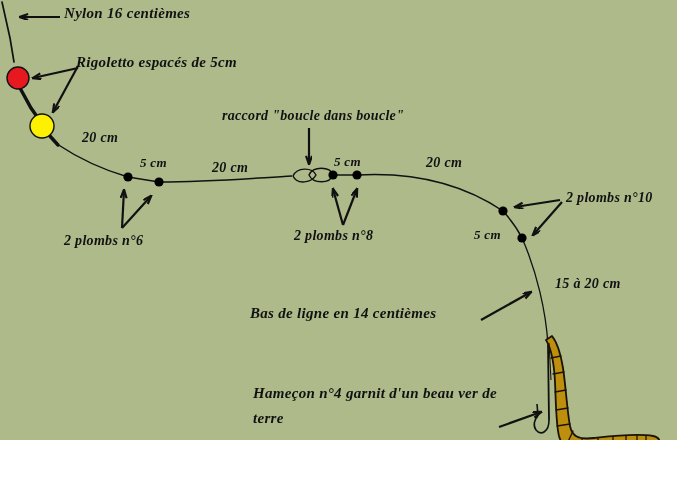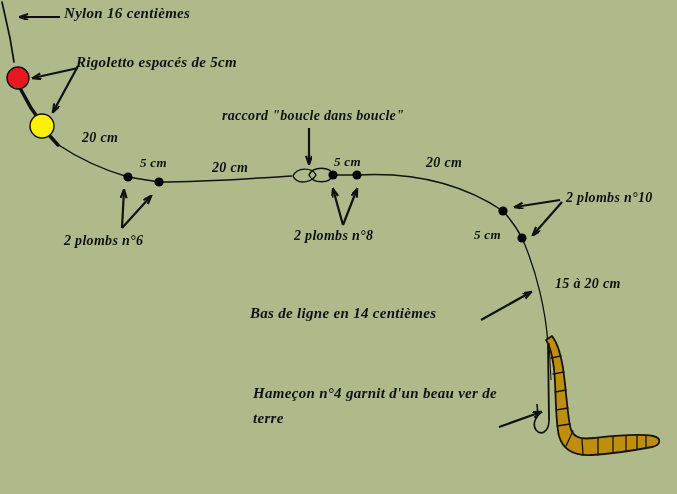--- a/index.html
+++ b/index.html
@@ -3,21 +3,21 @@
 <meta charset="utf-8">
 <style>
   html, body {
     margin: 0;
     padding: 0;
     background: #ffffff;
   }
   #canvas {
     position: relative;
     width: 677px;
-    height: 494px;
+    height: 440px;
     overflow: hidden;
     font-family: "Liberation Serif", "DejaVu Serif", serif;
   }
   #canvas svg {
     display: block;
     width: 677px;
     height: 494px;
   }
   text.lbl {
     font-family: "Liberation Serif", "DejaVu Serif", serif;

